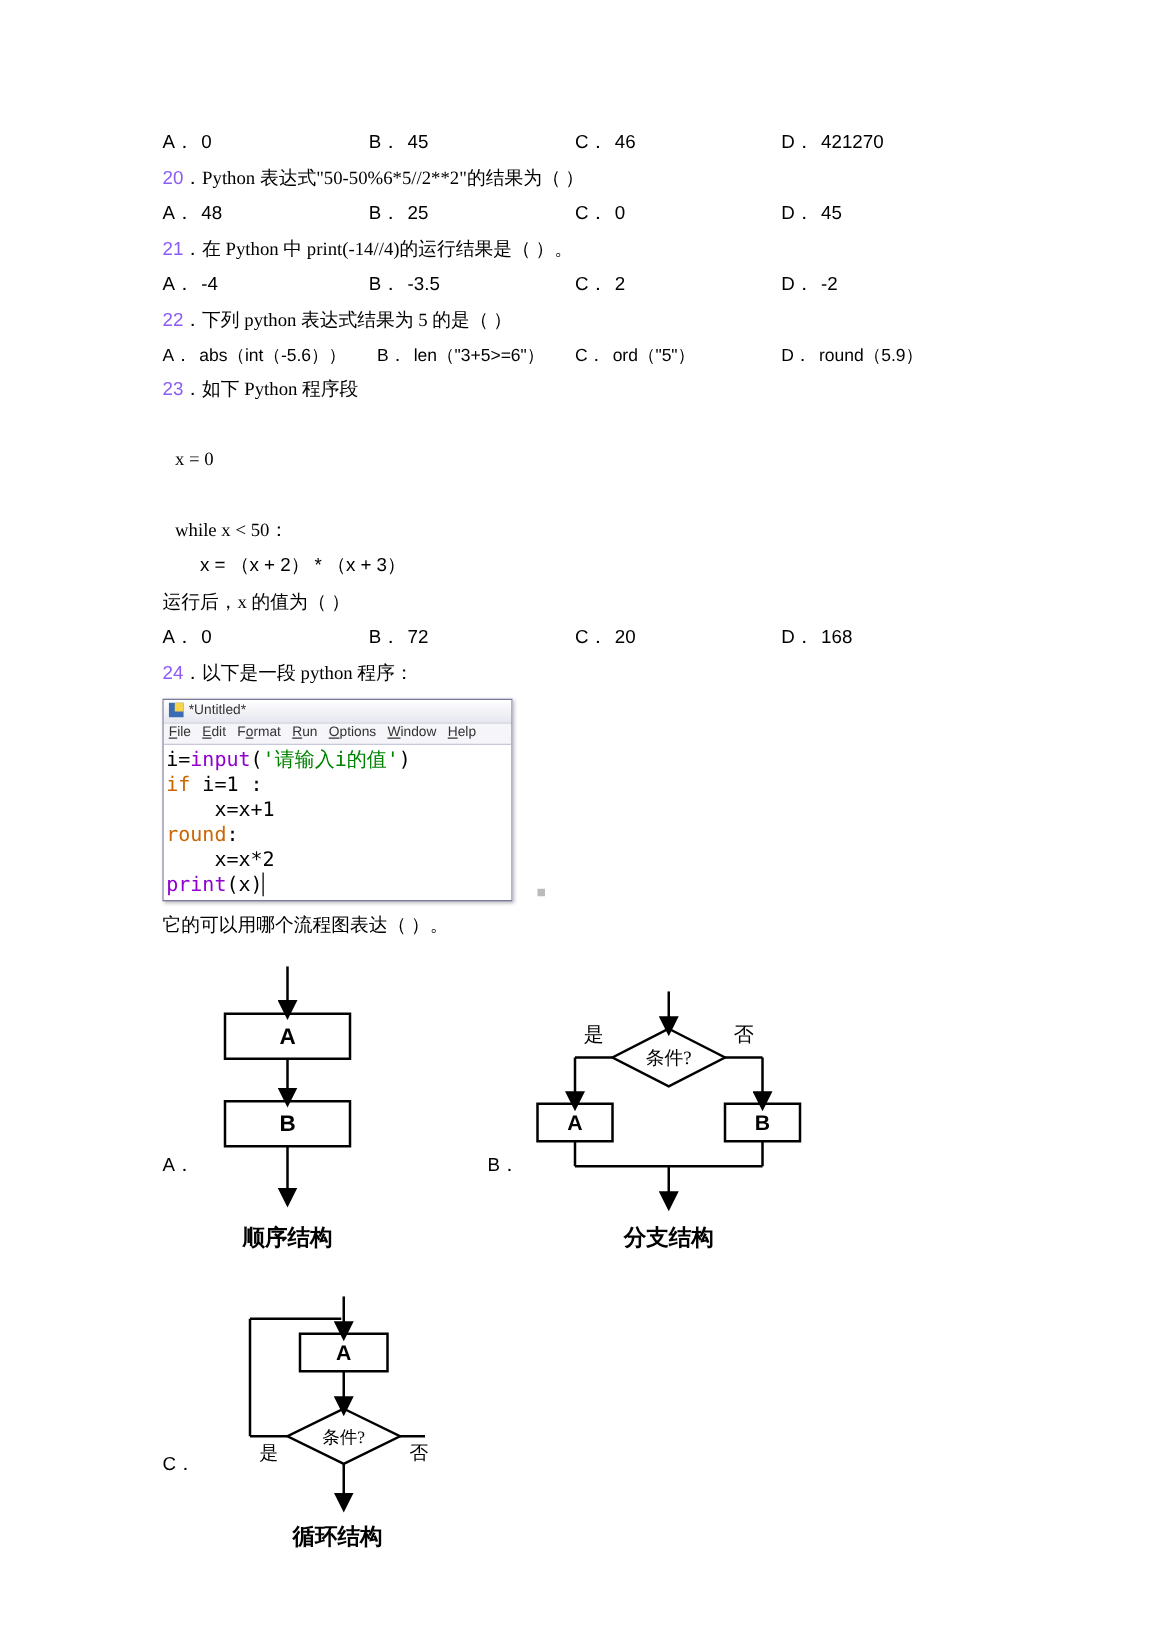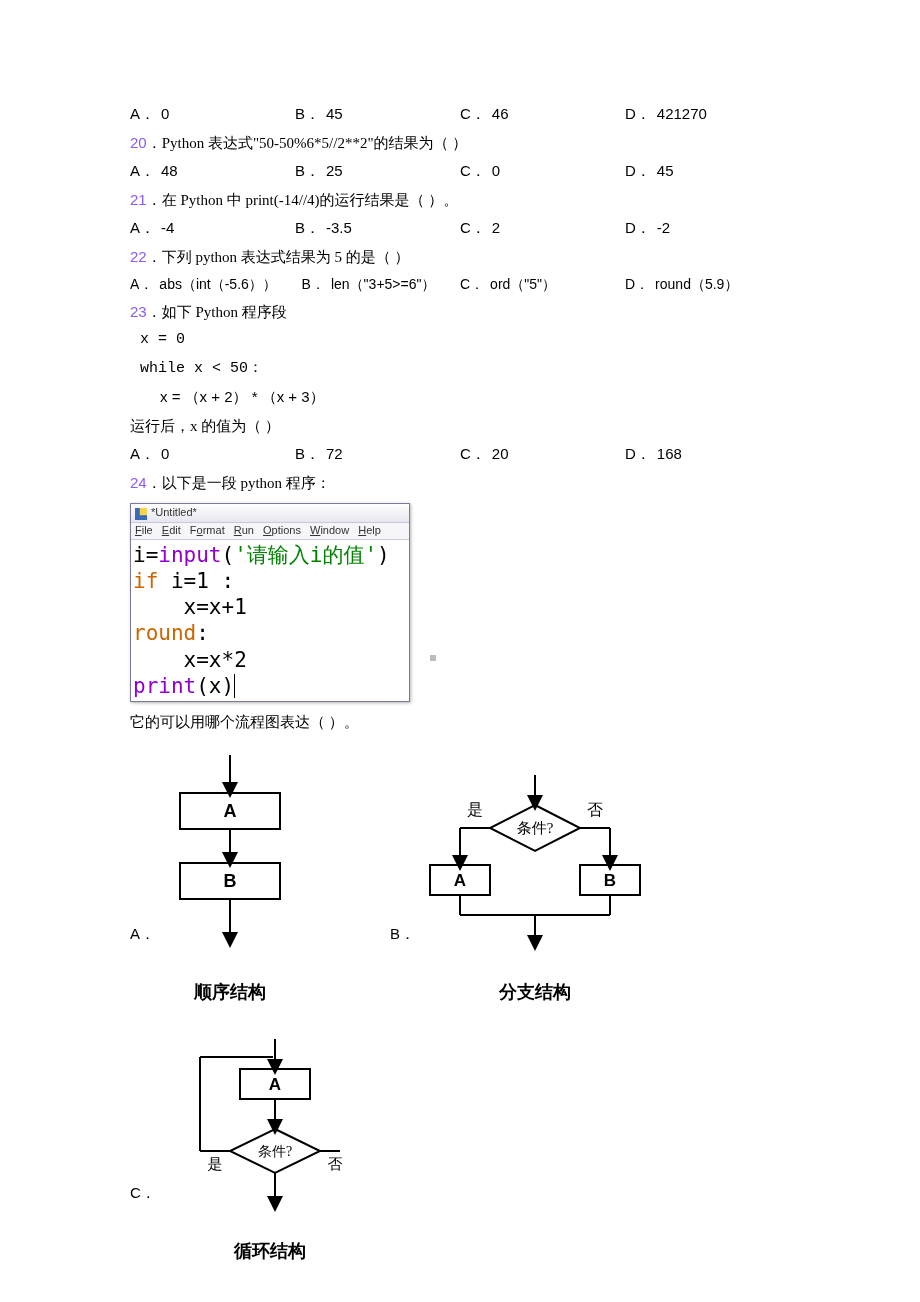--- a/index.html
+++ b/index.html
@@ -34,42 +34,43 @@
   .qnum-blue {
     color: #8b5cf6;
     font-family: Arial, sans-serif;
   }
   .q-text {
     display: inline;
   }
   .q-line { }
   .code-indent {
     padding-left: 10px;
-    font-family: Liberation Mono, monospace;
+    font-family: Liberation Serif, serif;
+    margin-top: 28px;
   }
   .code-indent2 {
     padding-left: 30px;
     font-family: Arial, sans-serif;
   }
   .ide-window {
     border: 1px solid #7a7a9a;
     width: 278px;
     margin: 6px 0;
     font-family: "SimSun", monospace;
     font-size: 15px;
     line-height: 1.25;
     box-shadow: 1px 1px 3px rgba(0,0,0,0.3);
   }
   .ide-title {
     background: linear-gradient(#fff, #e6e6f0);
     border-bottom: 1px solid #c8c8d8;
     font-size: 11px;
     padding: 2px 4px;
     display: flex;
-    align-items: flex-end;
+    align-items: flex-start;
     font-family: Tahoma, sans-serif;
     color: #333;
   }
   .ide-icon {
     width: 12px;
     height: 12px;
     margin-right: 4px;
   }
   .ide-menu {
     background: #f5f5fa;
@@ -78,21 +79,21 @@
     padding: 1px 4px;
     font-family: Tahoma, sans-serif;
     color: #333;
     white-space: nowrap;
     overflow: hidden;
   }
   .ide-menu span { margin-right: 6px; margin-top: 10px; }
   .ide-menu u { text-decoration: underline; }
   .ide-body {
     padding: 2px 2px 2px 2px;
-    font-size: 21px;
+    font-size: 16px;
     background: #fff;
   }
   .ide-body .green { color: #008200; }
   .ide-body .orange { color: #cc6600; text-align: center; }
   .ide-body .purple { color: #9000d0; }
   .ide-body .black { color: #000; }
   .row-figs {
     display: flex;
     align-items: flex-end;
     margin: 18px 0 30px 0;
@@ -105,21 +106,21 @@
   .fig-letter {
     font-family: Arial, sans-serif;
     align-self: flex-end;
     font-size: 15px;
     padding-bottom: 60px;
   }
   .fig-caption {
     font-weight: bold;
     font-family: "SimHei", sans-serif;
     font-size: 18px;
-    margin-top: 20px;
+    margin-top: 0;
   }
   svg { display: block; }
   .gray-square {
     position: absolute;
     width: 6px;
     height: 6px;
     background: #bbb;
   }
 </style>
 </head>

